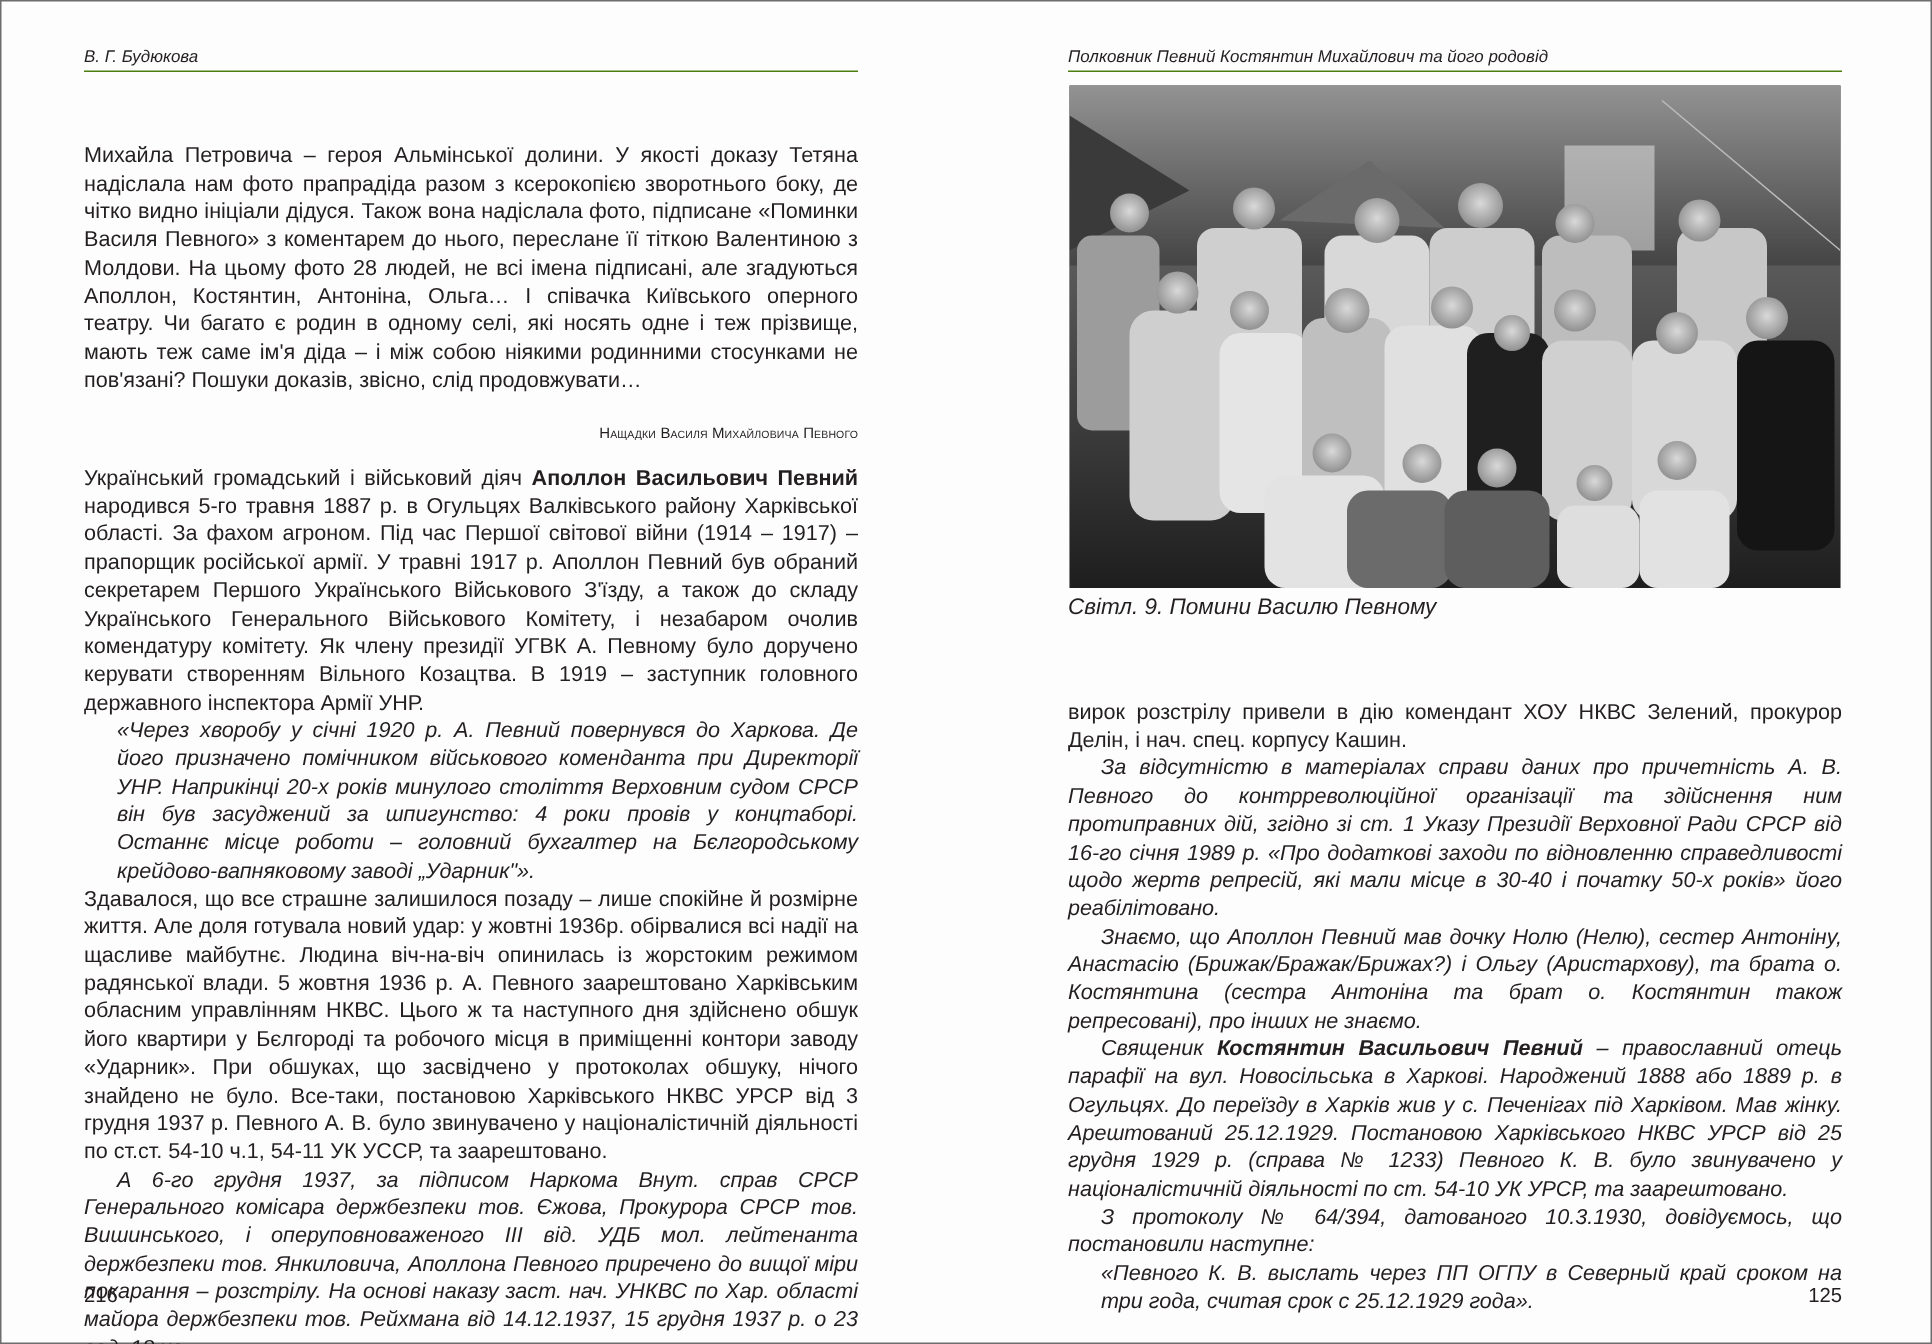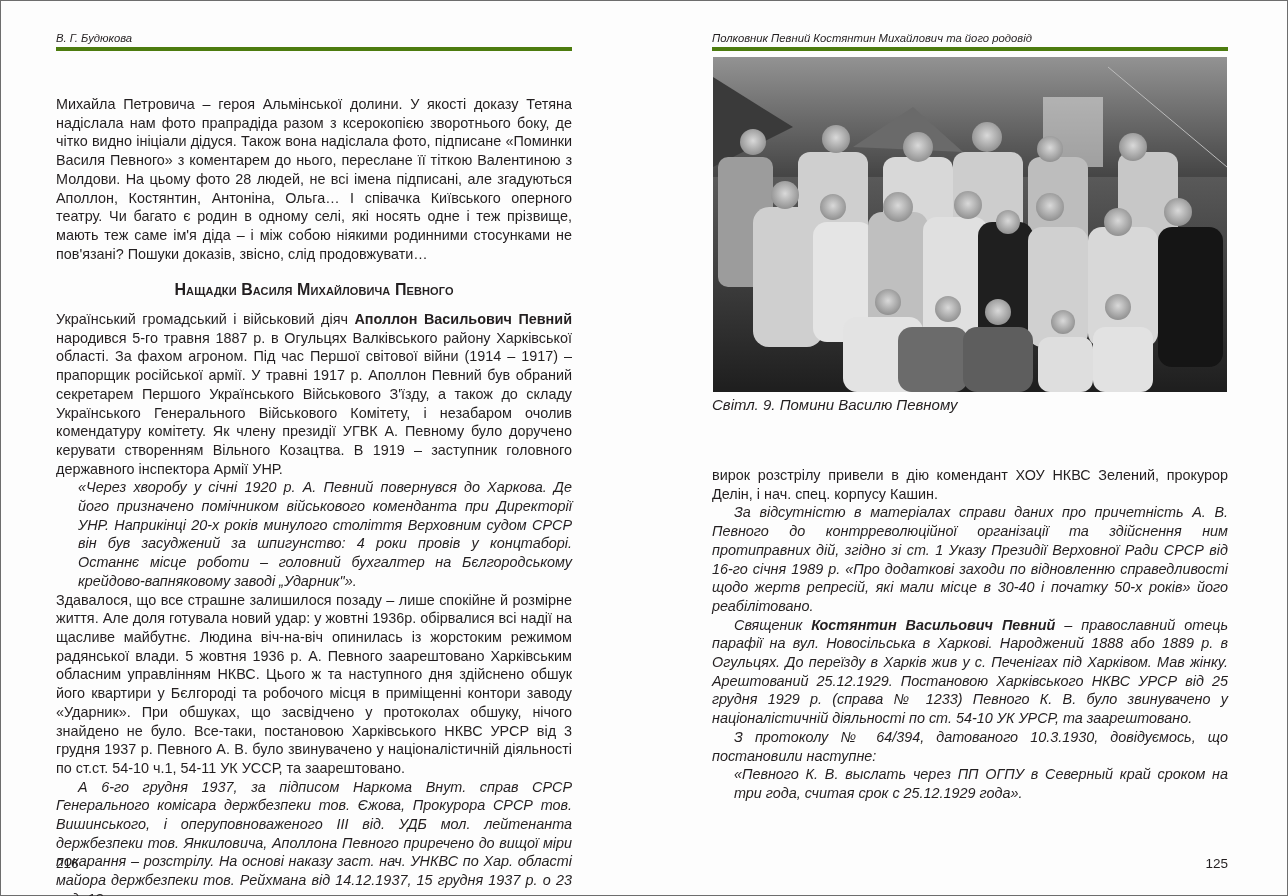--- a/index.html
+++ b/index.html
@@ -10,36 +10,36 @@
   .frame {
     position: absolute; left: 0; top: 0; width: 1286px; height: 894px;
     border: 1px solid #6d6d6d; box-sizing: content-box; background: #fdfdfd;
   }
   .page { position: absolute; top: 0; width: 516px; }
   .page.left { left: 55px; }
   .page.right { left: 711px; }
   .running-head {
     position: absolute; top: 30px; left: 0; width: 516px;
     font-style: italic; font-size: 11.3px; line-height: 14px;
-    border-bottom: 4px solid #4d7c0f; padding-bottom: 2px;
+    border-bottom: 1px solid #4d7c0f; padding-bottom: 2px;
   }
   .page.right .running-head { }
   .body {
     position: absolute; left: 0; width: 516px;
     font-size: 14.4px; line-height: 18.7px; text-align: justify;
     hyphens: manual;
     margin-top: 42px;
   }
   .page.left .body { top: 52px; }
   .body p { margin: 0; }
   .indent { text-indent: 22px; font-style: italic; }
   .quote { font-style: italic; padding-left: 22px; }
   .section-title {
-    font-weight: bold; font-variant: small-caps; font-size: 16px;
-    margin: 18px 0 10px 0 !important; letter-spacing: 0.1px; text-align: center;
+    font-weight: normal; font-variant: small-caps; font-size: 10px;
+    margin: 18px 0 10px 0 !important; letter-spacing: 0.1px; text-align: right;
   }
   b { font-weight: bold; }
   .folio { position: absolute; top: 855px; font-size: 13.5px; }
   .page.left .folio { left: 0; }
   .page.right .folio { right: 0; }
   .photo {
     position: absolute; left: 1px; top: 56px; width: 514px; height: 335px;
     background: #2a2a2a; overflow: hidden;
   }
   .photo svg { display: block; }
@@ -142,19 +142,20 @@
           <circle cx="405" cy="250" r="13"></circle>
         </g>
         <line x1="395" y1="10" x2="514" y2="110" stroke="#bbbbbb" stroke-width="1"></line>
       </svg>
     </div>
     <div class="caption">Світл. 9. Помини Василю Певному</div>
 
     <div class="body">
       <p>вирок розстрілу привели в дію комендант ХОУ НКВС Зелений, прокурор Делін, і нач. спец. корпусу Кашин.</p>
       <p class="indent">За відсутністю в матеріалах справи даних про причетність А. В. Певного до контрреволюційної організації та здійснення ним протиправних дій, згідно зі ст. 1 Указу Президії Верховної Ради СРСР від 16-го січня 1989 р. «Про додаткові заходи по відновленню справедливості щодо жертв репресій, які мали місце в 30-40 і початку 50-х років» його реабілітовано.</p>
+      <p class="indent">Знаємо, що Аполлон Певний мав дочку Нолю (Нелю), сестер Антоніну, Анастасію (Брижак/Бражак/Брижах?) і Ольгу (Аристархову), та брата о. Костянтина (сестра Антоніна та брат о. Костянтин також репресовані), про інших не знаємо.</p>
       <p class="indent"><span>Священик </span><b>Костянтин Васильович Певний</b><span> – православний отець парафії на вул. Новосільська в Харкові. Народжений 1888 або 1889 р. в Огульцях. До переїзду в Харків жив у с. Печенігах під Харківом. Мав жінку. Арештований 25.12.1929. Постановою Харківського НКВС УРСР від 25 грудня 1929 р. (справа № 1233) Певного К. В. було звинувачено у націоналістичній діяльності по ст. 54-10 УК УРСР, та заарештовано.</span></p>
       <p class="indent">З протоколу № 64/394, датованого 10.3.1930, довідуємось, що постановили наступне:</p>
       <p class="quote">«Певного К. В. выслать через ПП ОГПУ в Северный край сроком на три года, считая срок с 25.12.1929 года».</p>
     </div>
     <div class="folio">125</div>
   </div>
 </div>
 
 </body></html>

